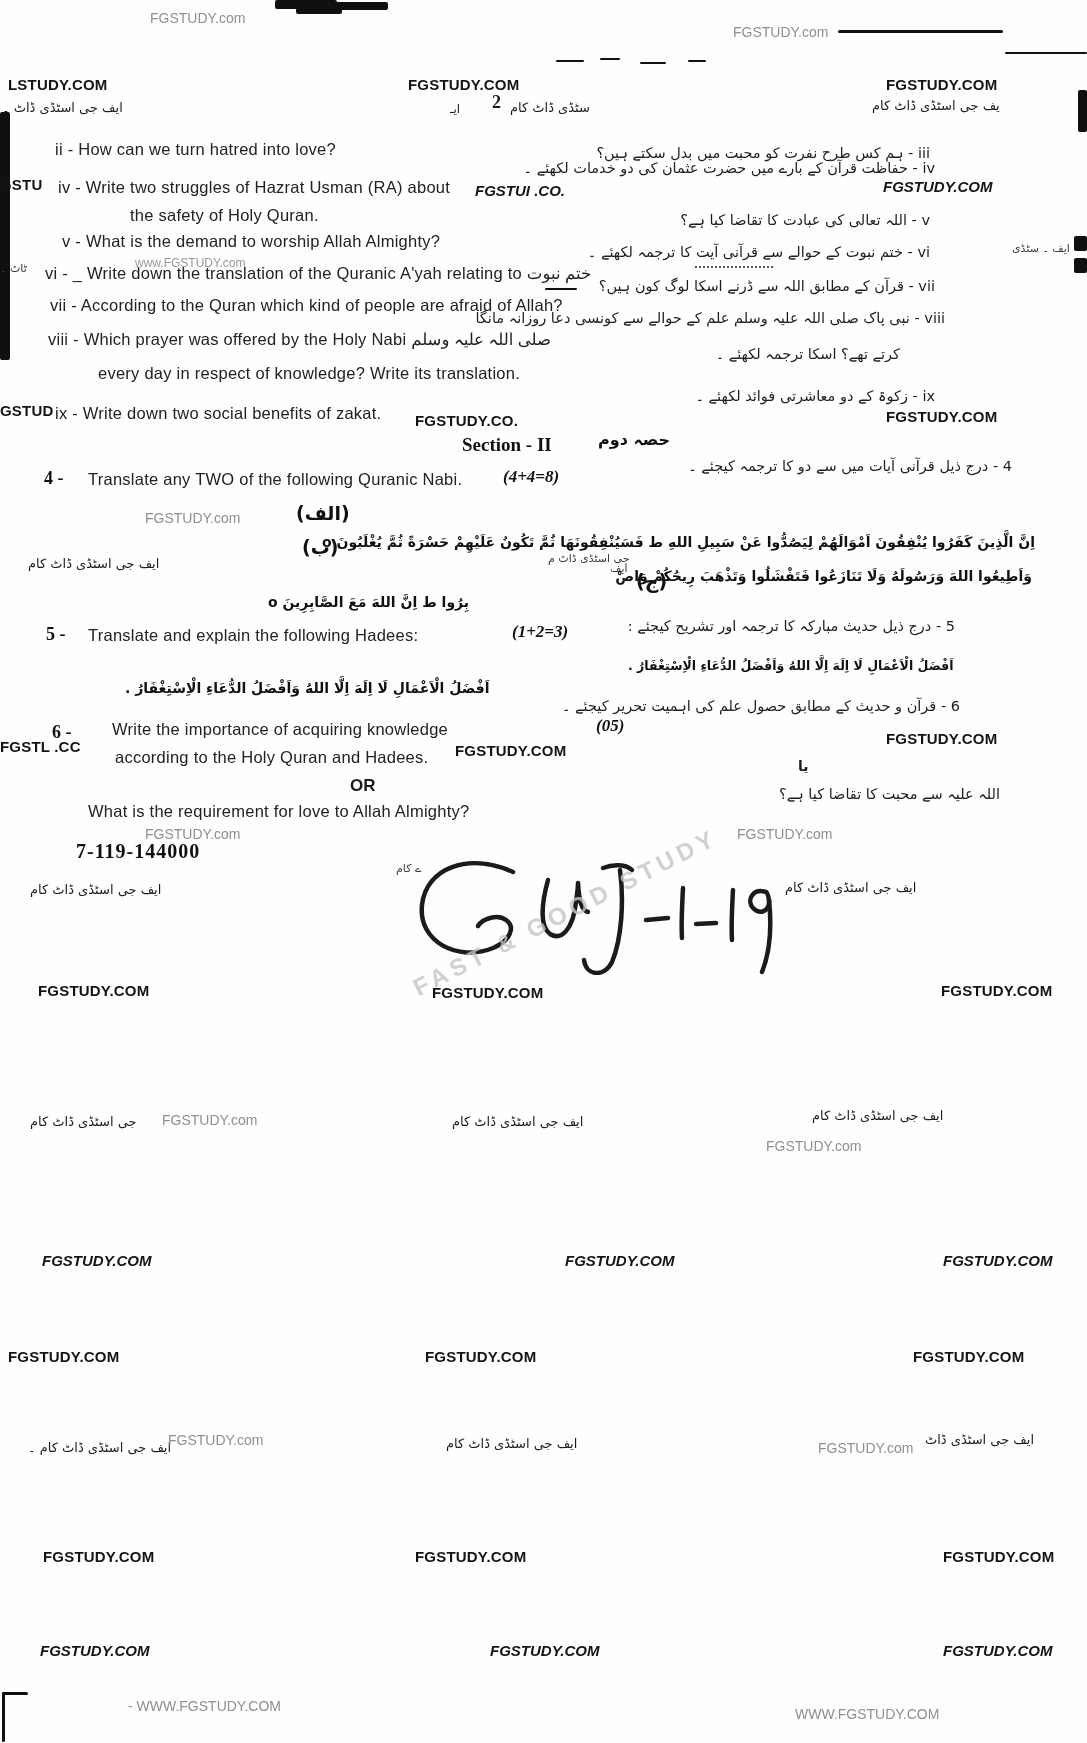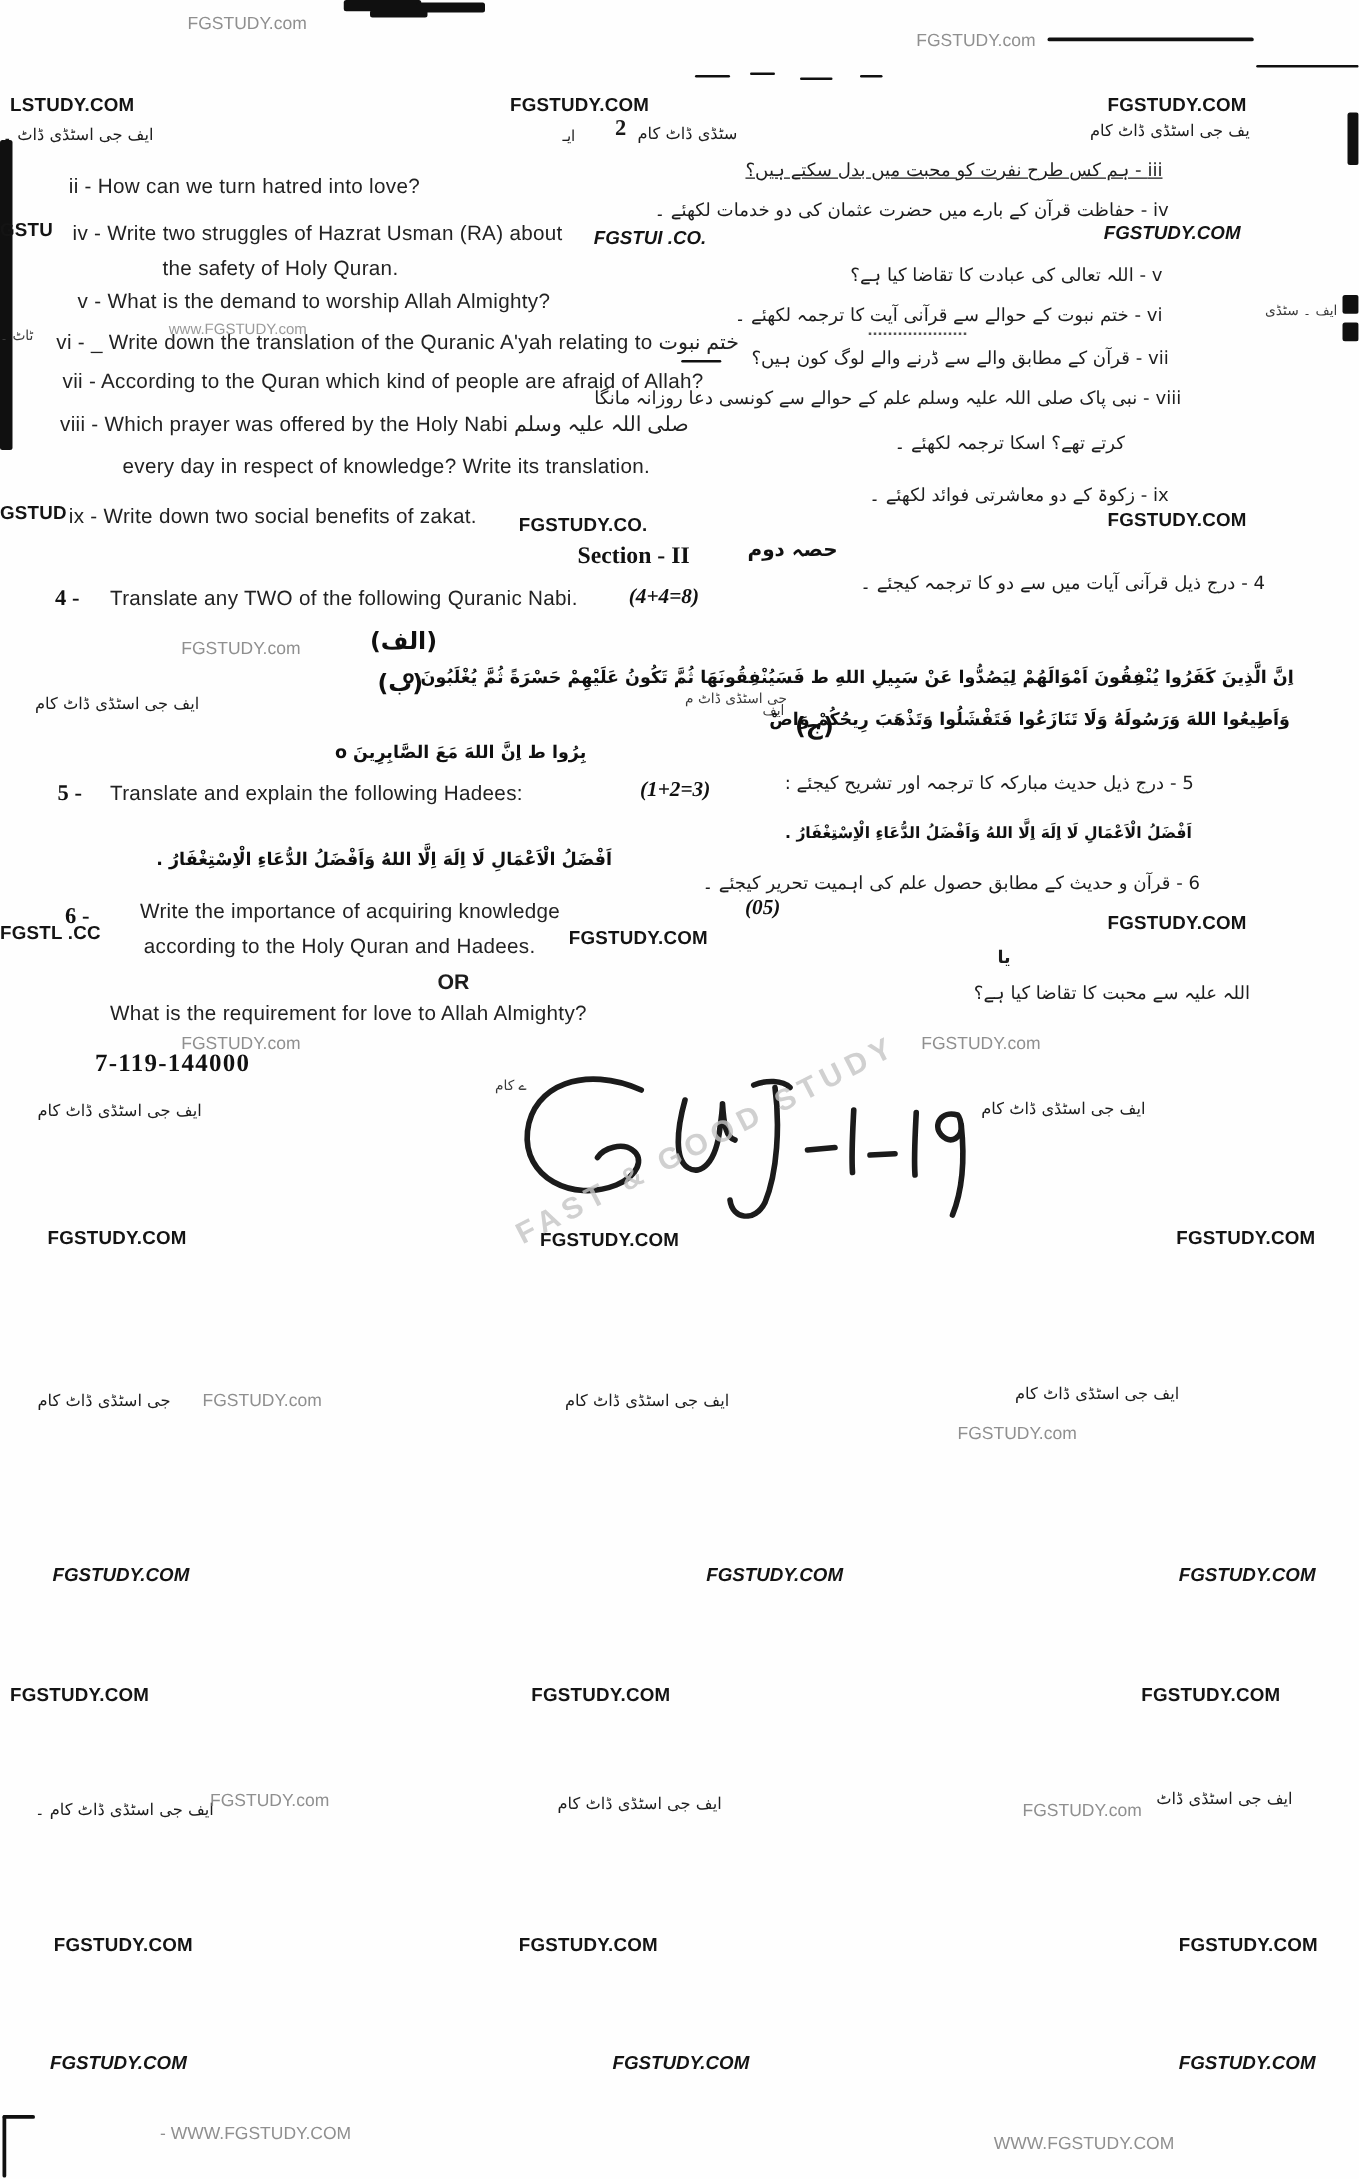--- a/index.html
+++ b/index.html
@@ -130,25 +130,25 @@
       <div class="en-line" style="left: 130px; top: 206px;">the safety of Holy Quran.</div>
       <div class="en-line" style="left: 62px; top: 232px;">v -   What is the demand to worship Allah Almighty?</div>
       <div class="en-line" style="left: 45px; top: 264px;">vi - _ Write down the translation of the Quranic A'yah relating to ختم نبوت</div>
       <div class="en-line" style="left: 50px; top: 296px;">vii -   According to the Quran which kind of people are afraid of Allah?</div>
       <div class="en-line" style="left: 48px; top: 330px;">viii -   Which prayer was offered by the Holy Nabi صلی اللہ علیہ وسلم</div>
       <div class="en-line" style="left: 98px; top: 364px;">every day in respect of knowledge? Write its translation.</div>
       <div class="en-line" style="left: 55px; top: 404px;">ix -   Write down two social benefits of zakat.</div>
     </div>
 
   <div>
-      <div class="ur-line" style="left: 590px; top: 128px; width: 340px; text-decoration: underline;">iii -  ہم کس طرح نفرت کو محبت میں بدل سکتے ہیں؟</div>
+      <div class="ur-line" style="left: 590px; top: 145px; width: 340px;">iii -  ہم کس طرح نفرت کو محبت میں بدل سکتے ہیں؟</div>
       <div class="ur-line" style="left: 565px; top: 160px; width: 370px;">iv -  حفاظت قرآن کے بارے میں حضرت عثمان کی دو خدمات لکھئے ۔</div>
       <div class="ur-line" style="left: 630px; top: 212px; width: 300px;">v -  اللہ تعالی کی عبادت کا تقاضا کیا ہے؟</div>
       <div class="ur-line" style="left: 600px; top: 244px; width: 330px;">vi -  ختم نبوت کے حوالے سے قرآنی آیت کا ترجمہ لکھئے ۔</div>
-      <div class="ur-line" style="left: 590px; top: 278px; width: 345px;">vii -  قرآن کے مطابق والے سے ڈرنے والے لوگ کون ہیں؟</div>
+      <div class="ur-line" style="left: 590px; top: 278px; width: 345px;">vii -  قرآن کے مطابق اللہ سے ڈرنے اسکا لوگ کون ہیں؟</div>
       <div class="ur-line" style="left: 555px; top: 310px; width: 390px;">viii -  نبی پاک صلی اللہ علیہ وسلم علم کے حوالے سے کونسی دعا روزانہ مانگا</div>
       <div class="ur-line" style="left: 690px; top: 346px; width: 210px;">کرتے تھے؟ اسکا ترجمہ لکھئے ۔</div>
       <div class="ur-line" style="left: 640px; top: 388px; width: 295px;">ix -  زکوۃ کے دو معاشرتی فوائد لکھئے ۔</div>
     </div>
 
   <div class="section-title" style="left:462px;top:434px;">Section - II</div>
   <div class="section-title-ur" style="left:598px;top:430px;">حصہ دوم</div>
 
   <div class="num" style="left:44px;top:468px;">4 -</div>
   <div class="en-line" style="left:88px;top:470px;">Translate any TWO of the following Quranic Nabi.</div>

